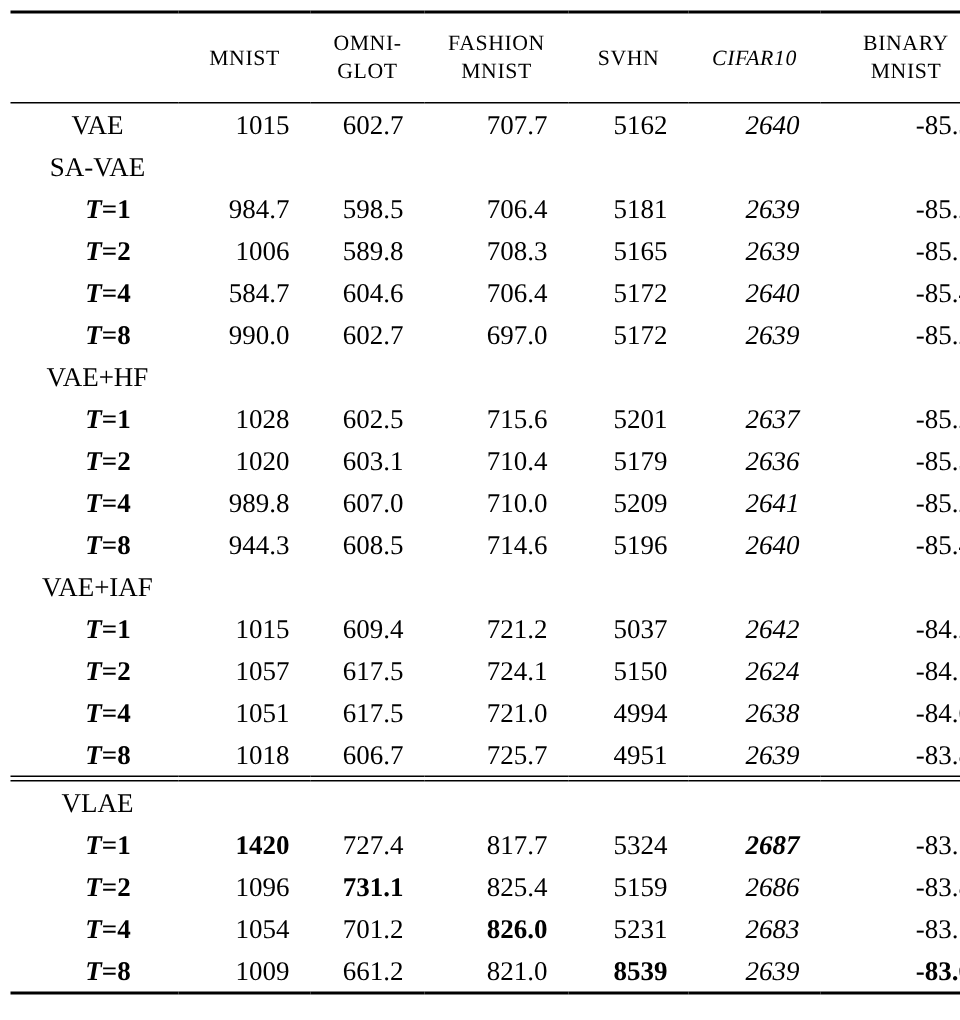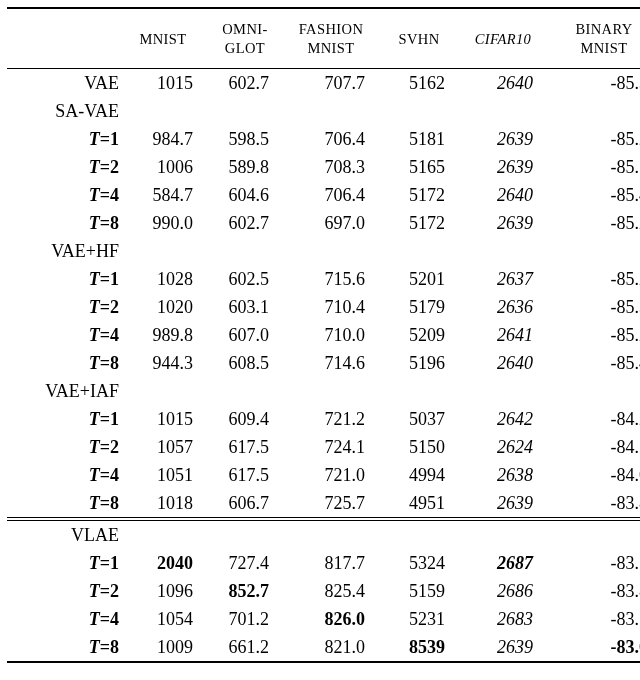--- a/index.html
+++ b/index.html
@@ -37,21 +37,21 @@
   }
   thead th.corner { }
   tbody td {
     font-size: 18px;
     line-height: 28px;
     padding: 0;
     white-space: nowrap;
     overflow: hidden;
   }
   td.lbl {
-    text-align: right;
+    text-align: center;
     padding-left: 4px;
   }
   td.lbl.indent {
     padding-left: 18px;
     font-weight: bold;
   }
   td.num {
     text-align: right;
     padding-right: 14px;
   }
@@ -251,31 +251,31 @@
           <td class="lbl c0">VLAE</td>
           <td class="num c1"></td>
           <td class="num c2"></td>
           <td class="num c3"></td>
           <td class="num c4"></td>
           <td class="num c5"></td>
           <td class="num c6"></td>
         </tr>
         <tr>
           <td class="lbl c0 indent"><i>T</i>=1</td>
-          <td class="num c1 b">2040</td>
+          <td class="num c1 b">1420</td>
           <td class="num c2">727.4</td>
           <td class="num c3">817.7</td>
           <td class="num c4">5324</td>
           <td class="num c5 b">2687</td>
           <td class="num c6 last">-83.72</td>
         </tr>
         <tr>
           <td class="lbl c0 indent"><i>T</i>=2</td>
           <td class="num c1">1096</td>
-          <td class="num c2 b">852.7</td>
+          <td class="num c2 b">731.1</td>
           <td class="num c3">825.4</td>
           <td class="num c4">5159</td>
           <td class="num c5">2686</td>
           <td class="num c6 last">-83.84</td>
         </tr>
         <tr>
           <td class="lbl c0 indent"><i>T</i>=4</td>
           <td class="num c1">1054</td>
           <td class="num c2">701.2</td>
           <td class="num c3 b">826.0</td>

